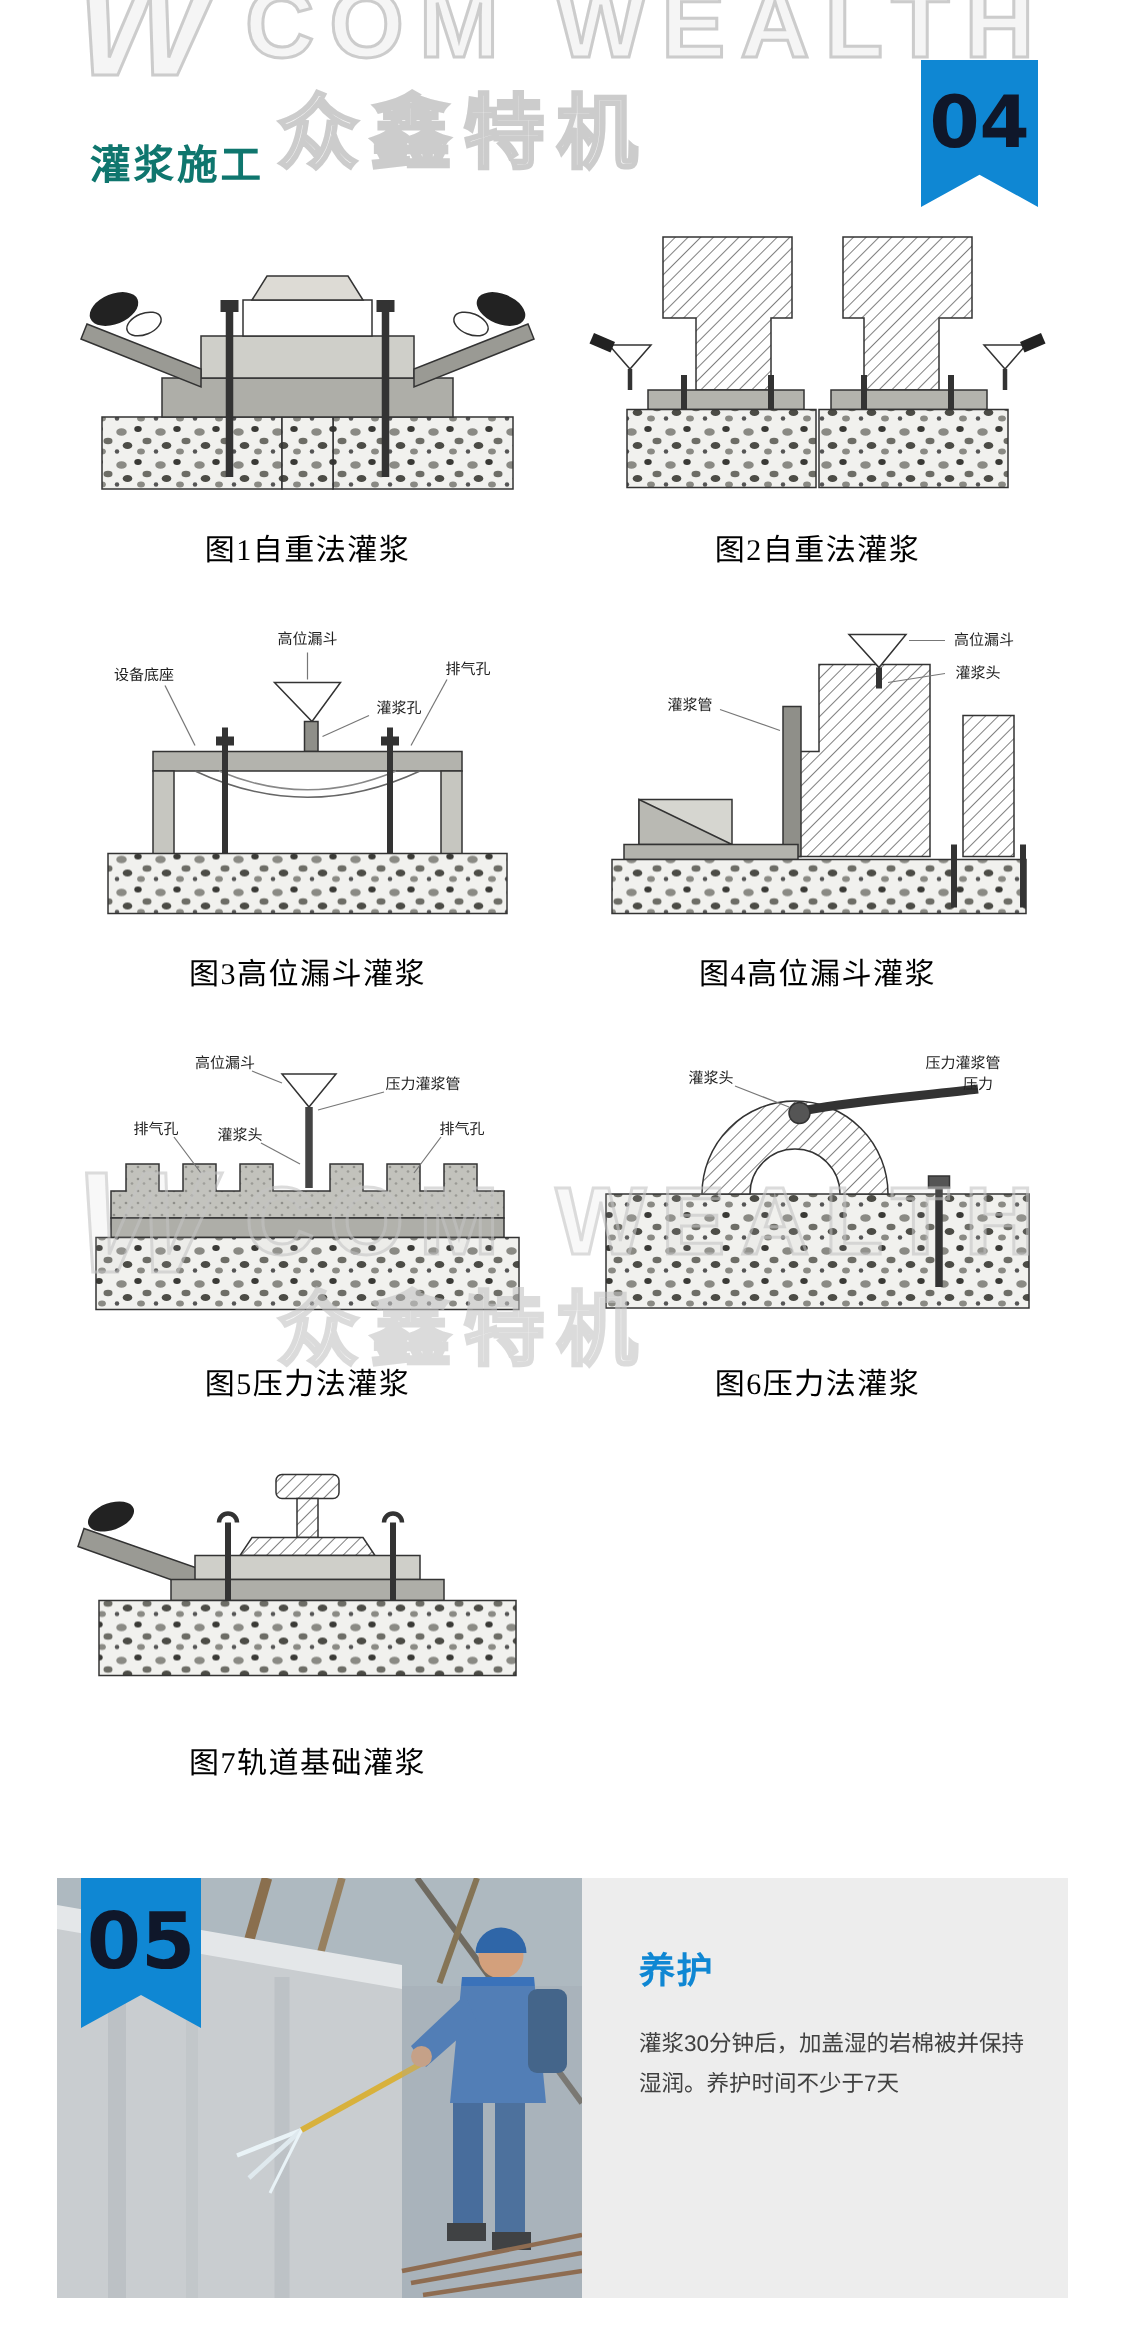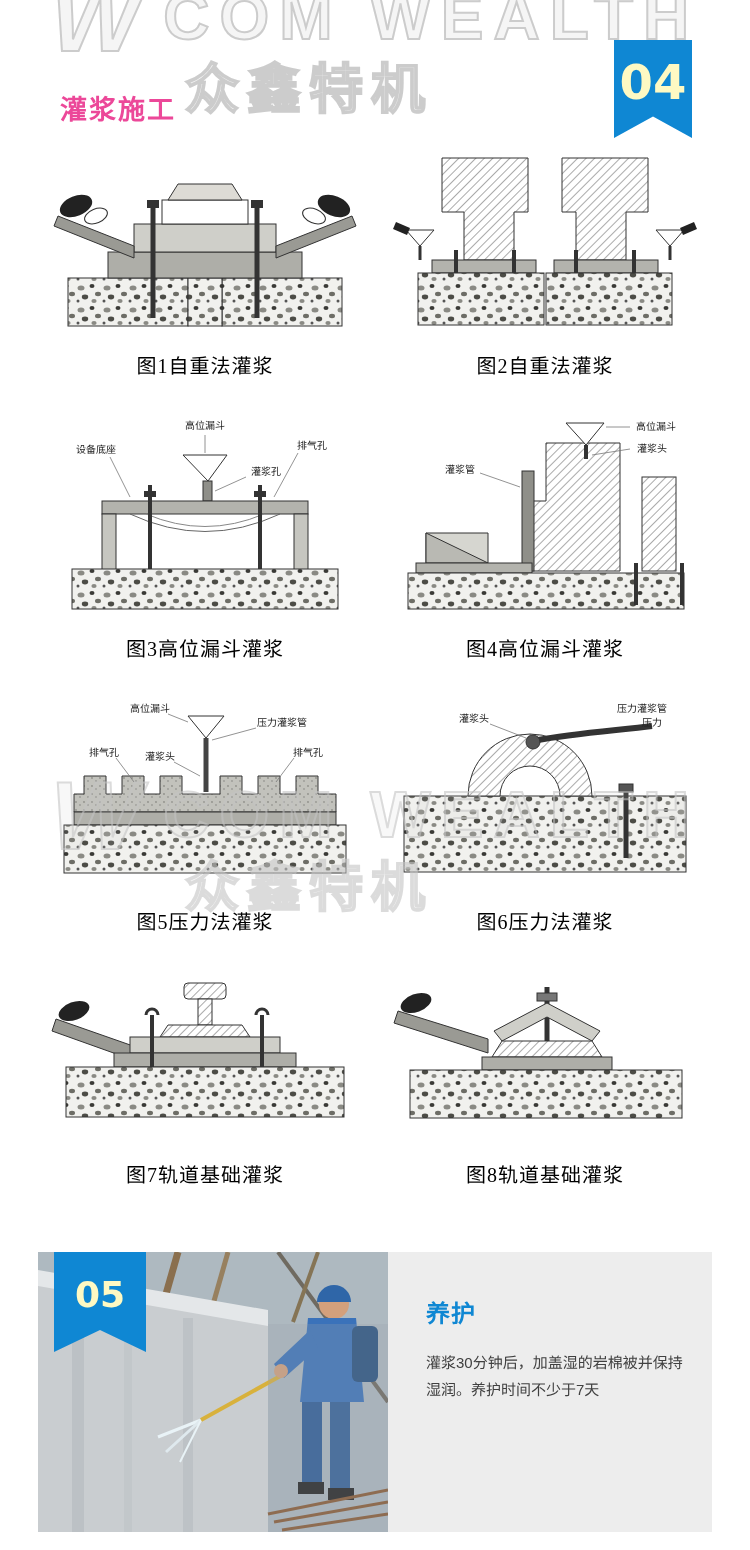--- a/index.html
+++ b/index.html
@@ -9,26 +9,26 @@
   
   .wm{position:absolute;left:0;width:750px;text-align:center;pointer-events:none;z-index:6;
       font-weight:bold;white-space:nowrap;color:rgba(200,200,200,.22);-webkit-text-stroke:2px #c4c4c4}
   .wm .latin{display:block;font-size:64px;letter-spacing:10px;line-height:1}
   .wm .logo{font-size:96px;font-style:italic;margin-right:12px;vertical-align:-12px}
   .wm .cn{display:block;font-size:54px;letter-spacing:8px;line-height:1;margin-top:-4px;transform:translateX(-66px)}
   .wm-top{top:-30px;opacity:.85}
   .wm-mid{top:768px;opacity:.6}
 
   
-  .ribbon{position:absolute;background:#0f87d3;color:#fef9c3;text-align:center;font-weight:800;
+  .ribbon{position:absolute;background:#0f87d3;color:#0f172a;text-align:center;font-weight:800;
           font-family:"DejaVu Sans",sans-serif;clip-path:polygon(0 0,100% 0,100% 100%,50% 78%,0 100%)}
   .ribbon-04{right:58px;top:40px;width:78px;height:98px;font-size:48px;line-height:84px;z-index:7}
-  .ribbon-05{left:16px;top:0;width:92px;height:100px;font-size:36px;line-height:86px;z-index:3}
-
-  .page-title{position:absolute;left:60px;top:88px;font-size:27px;font-weight:bold;color:#ec4899;letter-spacing:2px;z-index:2}
+  .ribbon-05{left:16px;top:0;width:80px;height:100px;font-size:52px;line-height:86px;z-index:3}
+
+  .page-title{position:absolute;left:60px;top:88px;font-size:27px;font-weight:bold;color:#0f766e;letter-spacing:2px;z-index:2}
 
   
   .figs{position:absolute;top:150px;left:40px;width:670px;display:grid;grid-template-columns:1fr 1fr;column-gap:10px;z-index:2}
   .fig{display:flex;flex-direction:column;align-items:center;margin-bottom:34px}
   .fig svg{display:block}
   .fig-caption{margin-top:10px;font-family:"Liberation Serif","DejaVu Serif",serif;font-weight:normal;
                font-size:20px;color:#000000;letter-spacing:1px}
   .diagram text{font-size:10px;fill:#222}
 
   
@@ -226,33 +226,20 @@
         <rect x="64" y="84" width="182" height="14" fill="#aeaea8" stroke="#333"></rect>
         <line x1="102" y1="46" x2="102" y2="140" stroke="#333" stroke-width="4"></line>
         <path d="M96,46 a6,6 0 0 1 12,0" fill="none" stroke="#333" stroke-width="3"></path>
         <line x1="212" y1="46" x2="212" y2="140" stroke="#333" stroke-width="4"></line>
         <path d="M206,46 a6,6 0 0 1 12,0" fill="none" stroke="#333" stroke-width="3"></path>
         <rect x="16" y="98" width="278" height="50" fill="url(#conc)" stroke="#333"></rect>
       </svg>
       <div class="fig-caption">图7轨道基础灌浆</div>
     </div>
 
-    <div class="fig">
-      <svg class="diagram" viewBox="0 0 310 180" width="310" height="180">
-        <polygon points="8,42 98,70 98,84 4,54" fill="#9a9a94" stroke="#333"></polygon>
-        <ellipse cx="26" cy="34" rx="16" ry="9" fill="#222" transform="rotate(-20 26 34)"></ellipse>
-        <line x1="157" y1="18" x2="157" y2="134" stroke="#333" stroke-width="5"></line>
-        <rect x="147" y="24" width="20" height="8" fill="#777" stroke="#333"></rect>
-        <path d="M157,34 L104,62 L112,72 L157,48 L202,72 L210,62 Z" fill="#cfcfc9" stroke="#333"></path>
-        <polygon points="112,72 202,72 212,88 102,88" fill="url(#hatch)" stroke="#333"></polygon>
-        <rect x="92" y="88" width="130" height="13" fill="#aeaea8" stroke="#333"></rect>
-        <rect x="20" y="101" width="272" height="48" fill="url(#conc)" stroke="#333"></rect>
-      </svg>
-      <div class="fig-caption">图8轨道基础灌浆</div>
-    </div>
 
   </div>
 
   <div class="care">
     <svg class="photo" viewBox="0 0 350 280" width="350" height="280">
       <rect width="350" height="280" fill="#aeb9c0"></rect>
       <line x1="140" y1="0" x2="60" y2="280" stroke="#8a6f4e" stroke-width="7"></line>
       <line x1="190" y1="0" x2="150" y2="140" stroke="#97805f" stroke-width="5"></line>
       <line x1="240" y1="0" x2="350" y2="150" stroke="#6f6a60" stroke-width="4"></line>
       <line x1="280" y1="0" x2="255" y2="70" stroke="#857455" stroke-width="4"></line>

